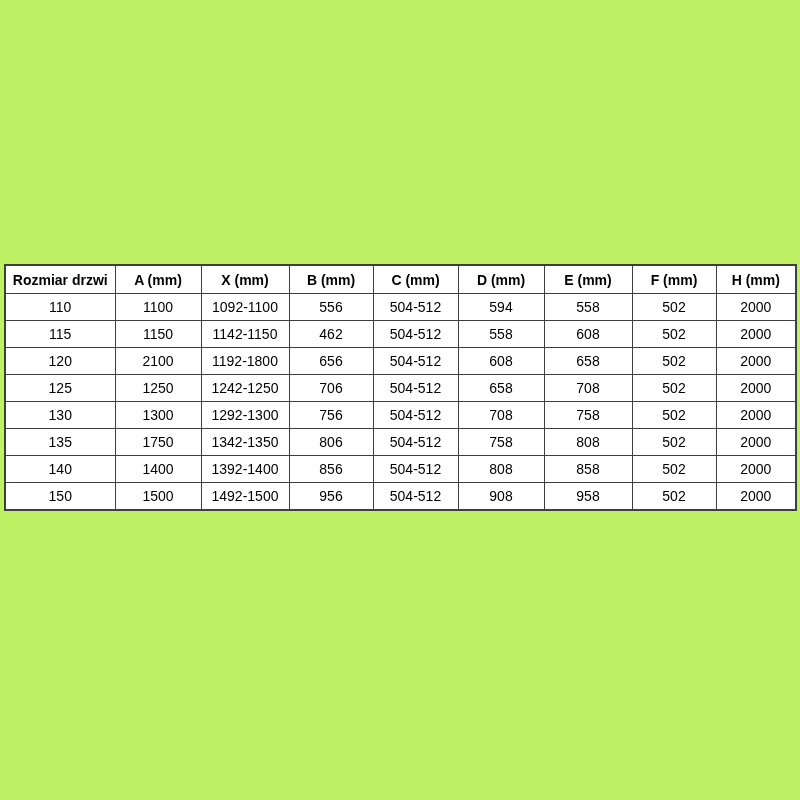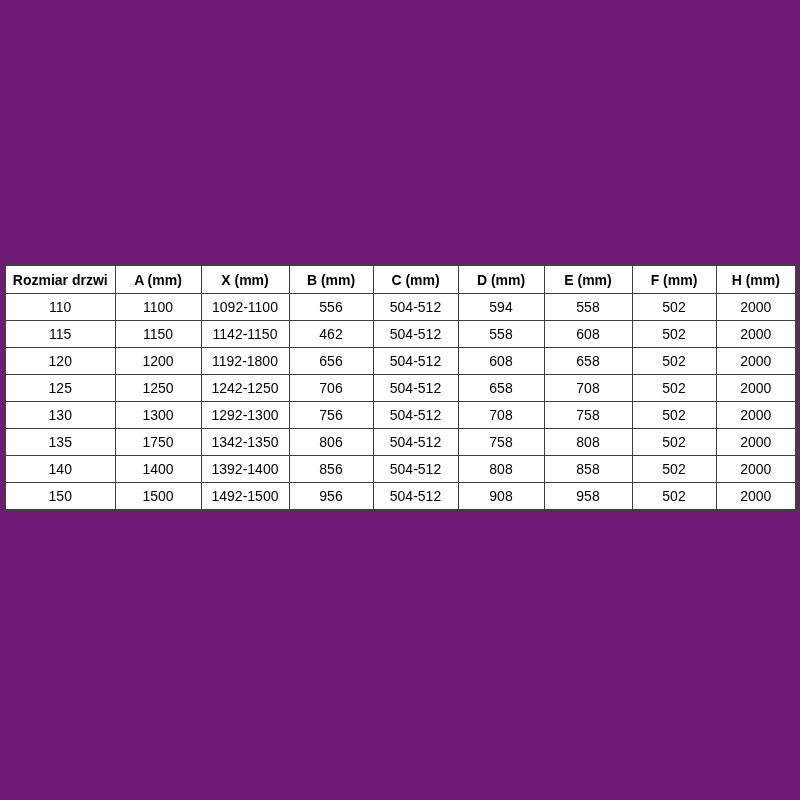--- a/index.html
+++ b/index.html
@@ -7,21 +7,21 @@
     padding: 0;
     background: #ffffff;
     width: 800px;
     height: 800px;
     font-family: "Liberation Sans", "DejaVu Sans", sans-serif;
   }
   .page {
     position: relative;
     width: 800px;
     height: 800px;
-    background: #701a75;
+    background: #bef264;
     overflow: hidden;
   }
   table.size-table {
     position: absolute;
     left: 4px;
     top: 264px;
     width: 791px;
     border-collapse: collapse;
     table-layout: fixed;
     background: #ffffff;
@@ -103,21 +103,21 @@
         <td>1142-1150</td>
         <td>462</td>
         <td>504-512</td>
         <td>558</td>
         <td>608</td>
         <td>502</td>
         <td>2000</td>
       </tr>
       <tr>
         <td>120</td>
-        <td>1200</td>
+        <td>2100</td>
         <td>1192-1800</td>
         <td>656</td>
         <td>504-512</td>
         <td>608</td>
         <td>658</td>
         <td>502</td>
         <td>2000</td>
       </tr>
       <tr>
         <td>125</td>

